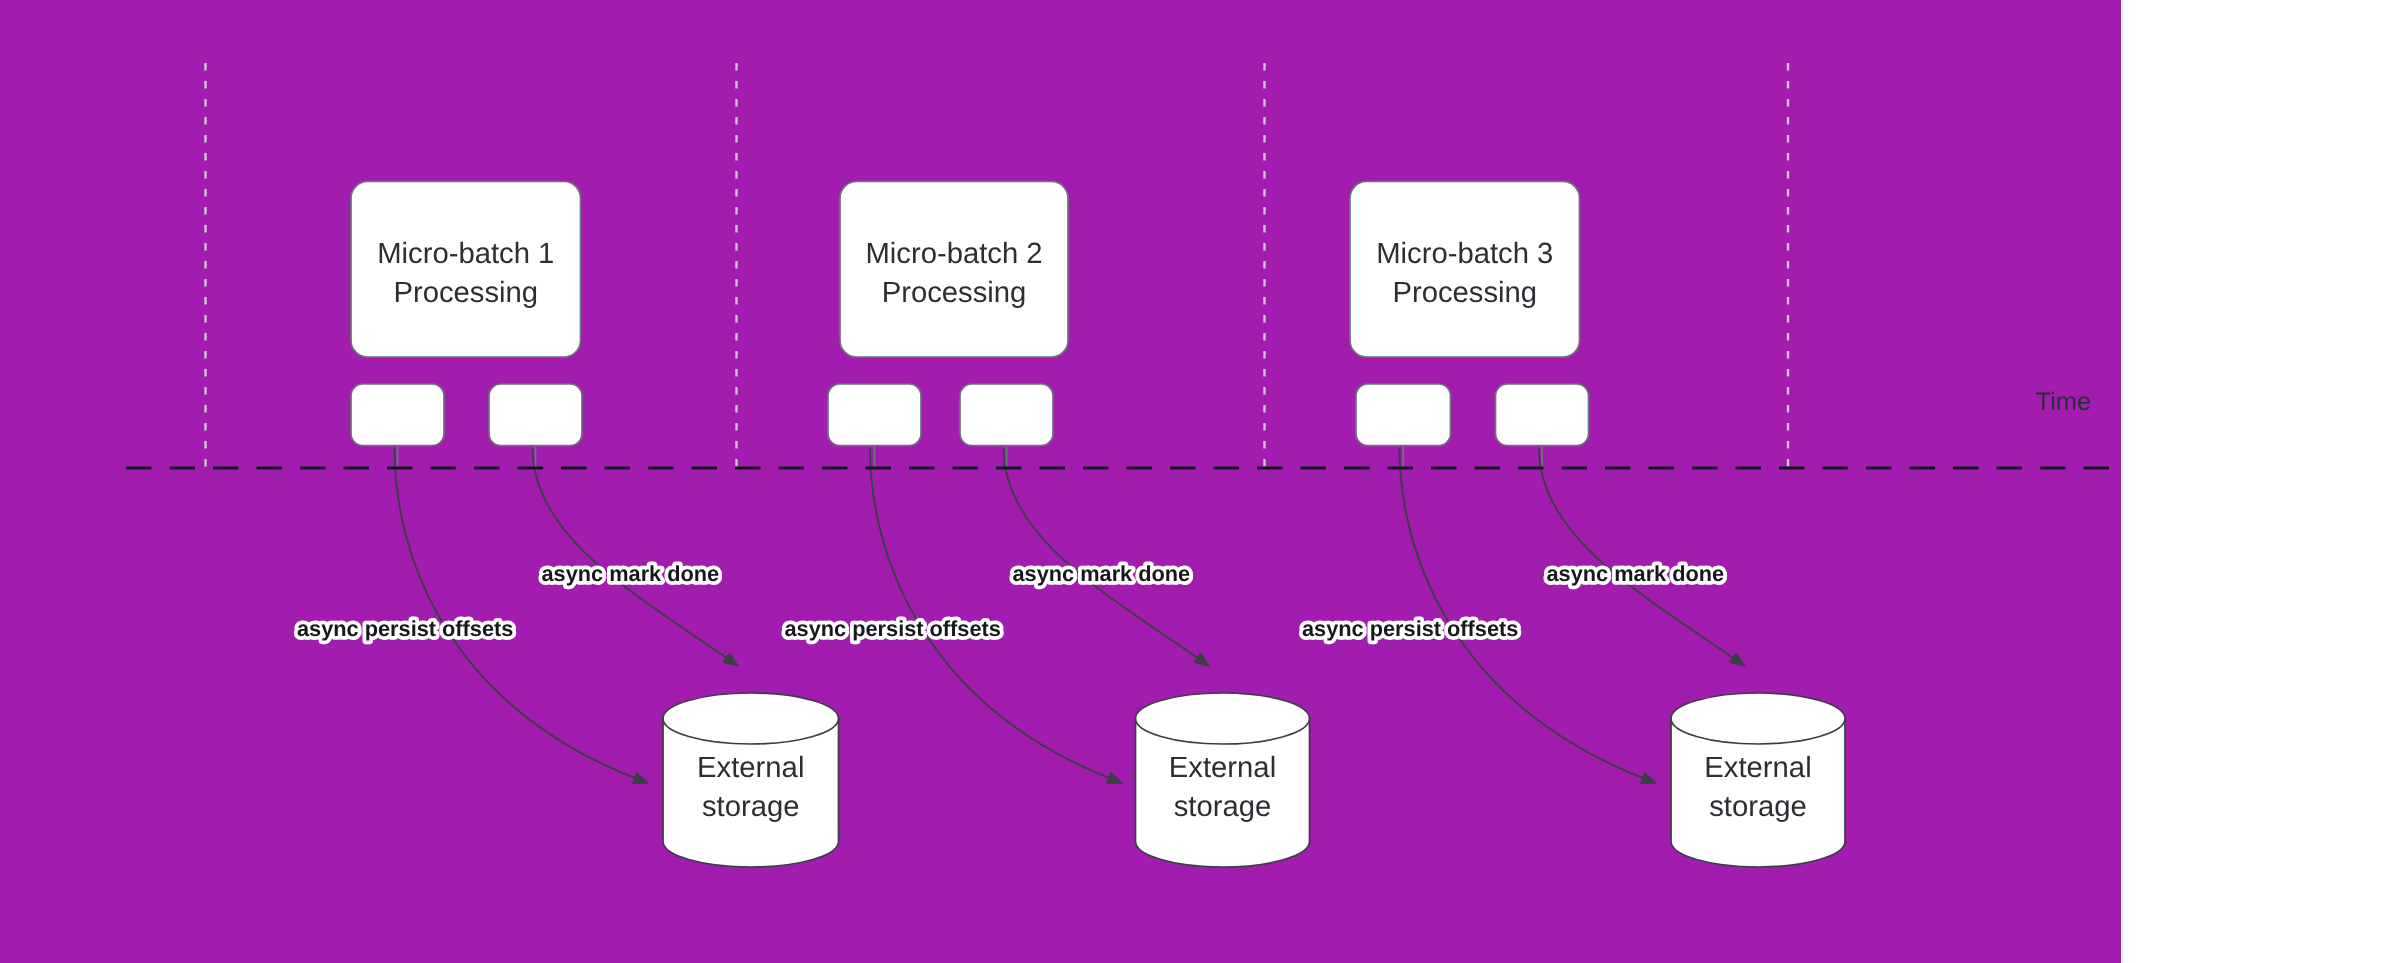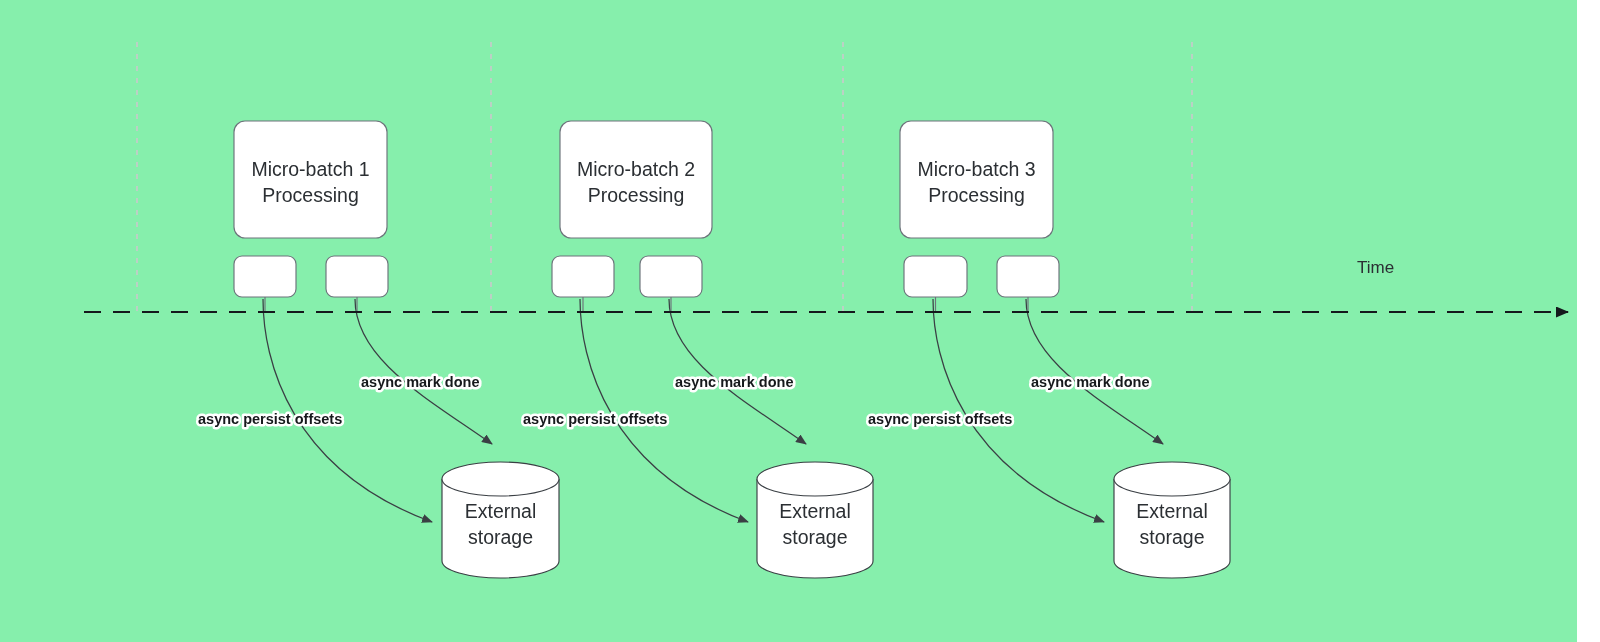--- a/index.html
+++ b/index.html
@@ -6,23 +6,23 @@
     margin: 0;
     padding: 0;
     background: #ffffff;
   }
   body {
     font-family: "Liberation Sans", sans-serif;
     -webkit-font-smoothing: antialiased;
   }
   #canvas {
     position: relative;
-    width: 1577px;
+    width: 1414px;
     height: 642px;
-    background: #86efac;
+    background: #a21caf;
     overflow: hidden;
   }
   #diagram-svg {
     position: absolute;
     left: 0;
     top: 0;
     width: 1600px;
     height: 642px;
   }
   .node-text {

